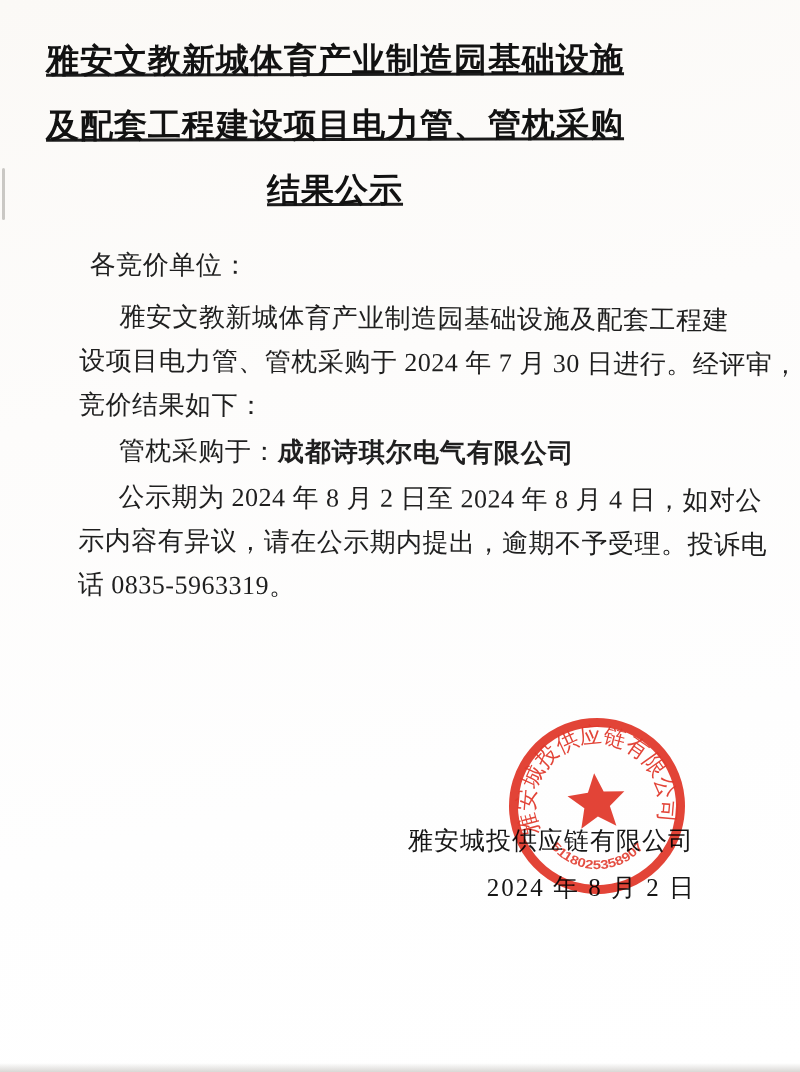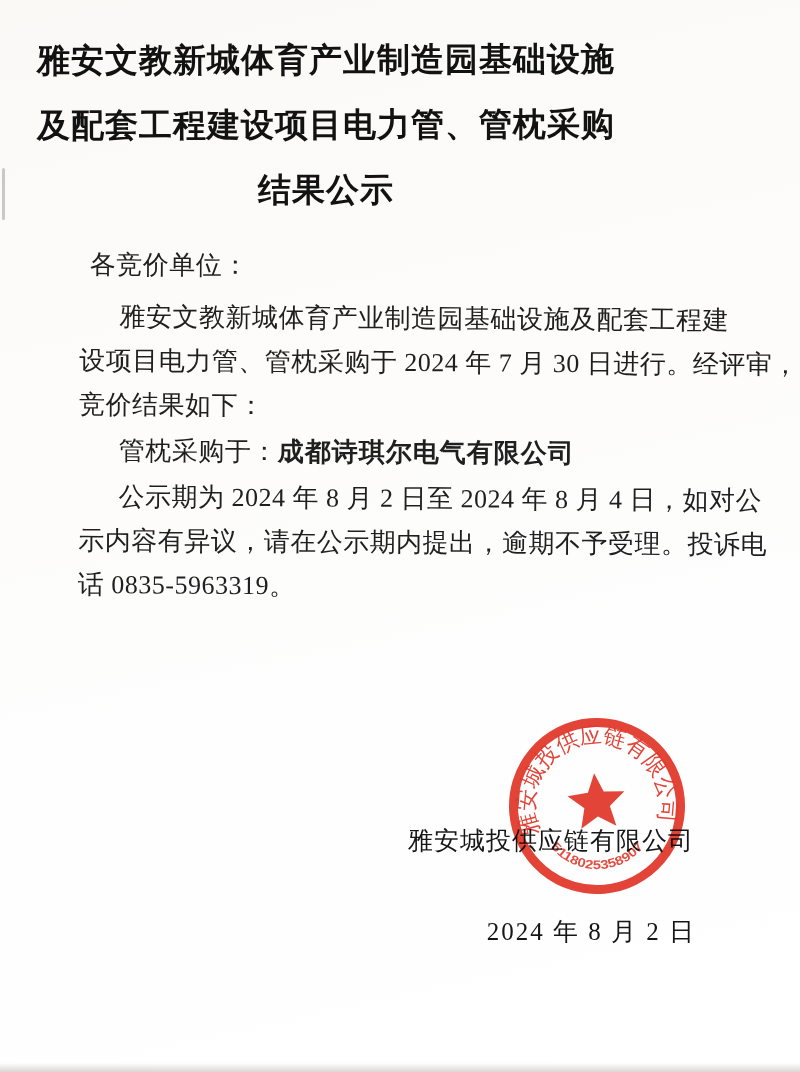--- a/index.html
+++ b/index.html
@@ -19,22 +19,23 @@
   .scan-strip-bottom {
     position: absolute; left: 0; right: 0; bottom: 0; height: 9px;
     background: linear-gradient(180deg, rgba(200,197,192,0) 0%, rgba(186,183,178,0.55) 100%);
   }
   .scan-streak-left {
     position: absolute; left: 2px; top: 168px; width: 3px; height: 52px;
     background: rgba(110,105,100,0.35); border-radius: 2px;
   }
 
   .title-block {
-    position: absolute; top: 28px; left: 4px; width: 644px;
+    position: absolute; top: 28px; left: 13px; width: 644px;
     text-align: center;
+    text-decoration: underline;
   }
   .title-line {
     font-weight: 900;
     font-size: 33px;
     line-height: 65px;
     letter-spacing: 1px;
     color: #121212;
     white-space: nowrap;
     transform: rotate(-0.15deg);
   }
@@ -58,21 +59,21 @@
   .winner-name { font-weight: 700; letter-spacing: 1px; }
 
   .signature-company {
     position: absolute; top: 824px; right: 106px;
     font-size: 25px; letter-spacing: 1px; color: #161616;
     white-space: nowrap; z-index: 2;
   }
   .signature-date {
     position: absolute; top: 871px; right: 104px;
     font-size: 25px; letter-spacing: 2px; color: #161616;
-    white-space: nowrap; z-index: 2; margin-top: 44px;
+    white-space: nowrap; z-index: 2;
   }
 
   .seal {
     position: absolute; left: 477px; top: 686px;
     width: 240px; height: 240px;
     z-index: 3;
     mix-blend-mode: multiply;
     opacity: 0.93;
     transform: rotate(-5deg);
   }

